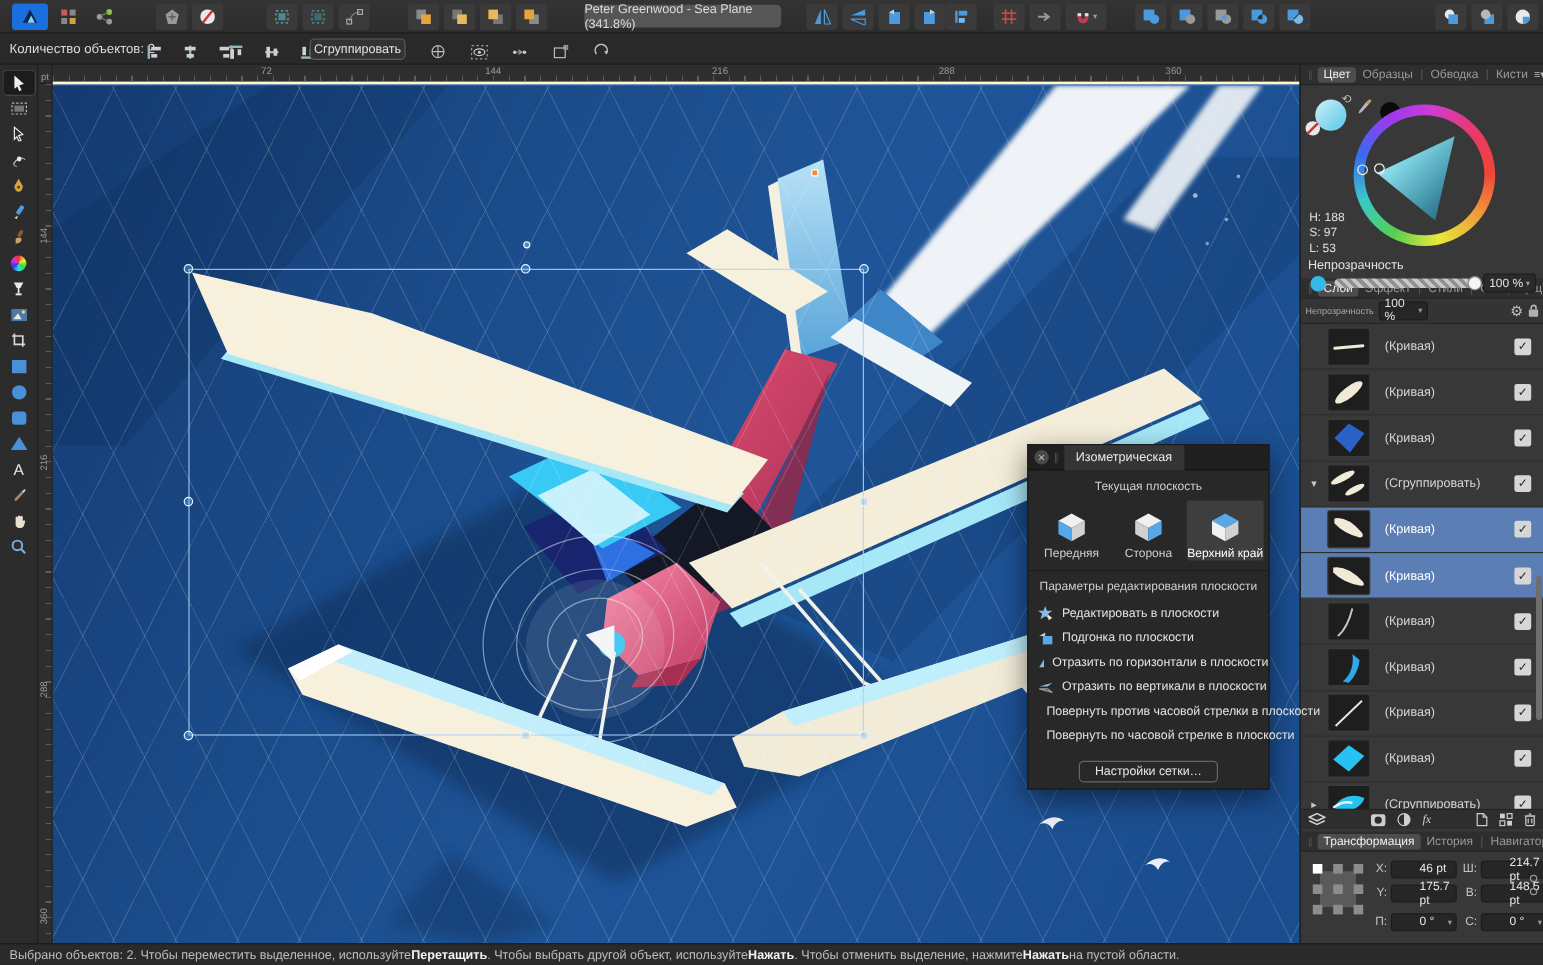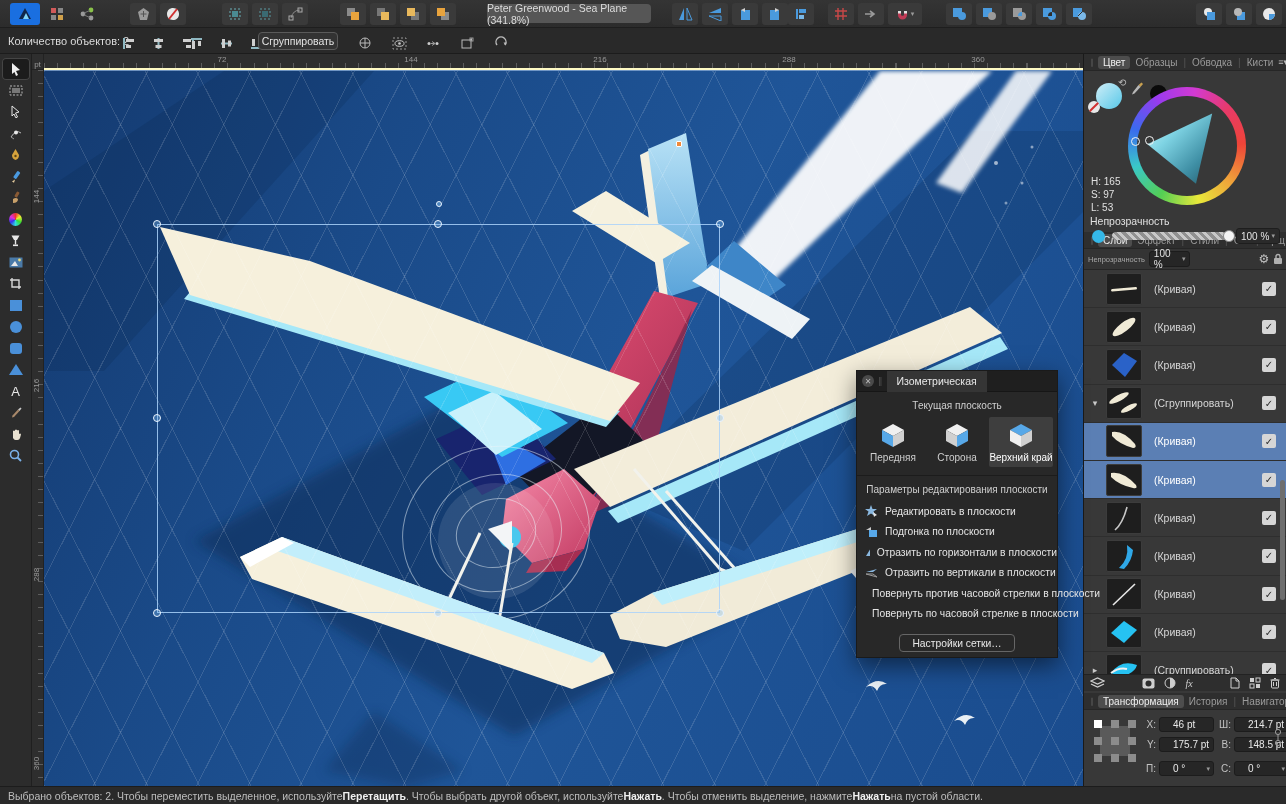--- a/index.html
+++ b/index.html
@@ -60,21 +60,21 @@
   
   #iso-panel { left:856px; top:370px; width:202px; height:288px; background:#282828; border:1px solid #1a1a1a;
     box-shadow:0 8px 22px rgba(0,0,0,.5); z-index:50; }
   #iso-title { height:21px; background:#1f1f1f; display:flex; align-items:center; border-bottom:1px solid #161616; }
   .close-x { width:12px; height:12px; margin-left:5px; border-radius:50%; background:#4a4a4a; color:#bbb; font-size:8px;
     display:flex; align-items:center; justify-content:center; }
   .grip { color:#555; font-size:9px; margin:0 4px; }
   .iso-tab { background:#353535; height:21px; padding:0 10px; color:#e8e8e8; font-size:10.5px; display:flex; align-items:center; }
   .iso-sec { text-align:center; color:#cfcfcf; font-size:10px; margin:8px 0 6px; }
   #planes { display:flex; justify-content:space-between; padding:0 4px; }
-  .plane-btn { width:64px; height:50px; display:flex; flex-direction:column; align-items:center; justify-content:center; gap:4px; border-radius:2px; }
+  .plane-btn { width:64px; height:50px; display:flex; flex-direction:column; align-items:center; justify-content:flex-end; gap:4px; border-radius:2px; }
   .plane-btn span { font-size:10px; color:#cfcfcf; }
   .plane-btn.sel { background:#3e3e3e; }
   .plane-btn.sel span { color:#fff; }
   .iso-div { border-top:1px solid #1c1c1c; margin-top:8px; }
   .iso-item { display:flex; align-items:center; gap:7px; height:20.5px; padding-left:8px; color:#e4e4e4; font-size:10.3px; white-space:nowrap; }
   .grid-btn { margin:10px auto 0; width:116px; height:18px; border:1px solid #666; border-radius:4px;
     color:#e8e8e8; font-size:10.3px; display:flex; align-items:center; justify-content:center; }
 
   
   #sidebar { left:1083px; top:54px; width:203px; height:732px; background:#383838; border-left:1px solid #1a1a1a; }
@@ -132,21 +132,21 @@
 
   
   #tf-content { position:relative; height:73px; background:#383838; }
   #anchor { position:absolute; left:10px; top:10px; width:42px; height:42px; }
   #anchor .bigsq { position:absolute; left:6px; top:6px; width:30px; height:30px; background:#5a5a5a; border-radius:2px; }
   #anchor i { position:absolute; width:8px; height:8px; background:#8c8c8c; }
   #anchor i.on { background:#fff; }
   .tf-row { position:absolute; display:flex; align-items:center; gap:3px; }
   .tf-lab { font-size:10px; color:#c2c2c2; width:14px; text-align:right; }
   .tf-in { width:55px; height:15px; background:#262626; border:1px solid #1c1c1c; border-radius:3px;
-    color:#e8e8e8; font-size:10px; display:flex; align-items:center; padding-left:13px; }
+    color:#e8e8e8; font-size:10px; display:flex; align-items:center; padding-left:23px; }
   .tf-dd { justify-content:space-between; padding-right:3px; }
   .ddarrow { color:#9a9a9a; font-size:7px; }
   #tf-link { position:absolute; right:4px; top:18px; color:#9a9a9a; }
 
   
   #statusbar { left:0; top:786px; width:1286px; height:18px; background:#2a2a2a; border-top:1px solid #1c1c1c;
     display:flex; align-items:center; padding-left:8px; font-size:10.5px; color:#bdbdbd; white-space:nowrap; }
   #statusbar b { color:#f0f0f0; }
 
   svg { display:block; }
@@ -763,21 +763,21 @@
         <path d="M11.5 1.5 L13 3 L10.5 6 L8.5 4 Z" fill="#c8a050"></path>
         <path d="M8.5 4 L10.5 6 L4.5 12.5 L2 13.5 L3 11 Z" fill="#b8b8b8"></path>
       </svg>
     <div id="swatch-black"></div>
     <div id="wheel">
       <div class="hole"></div>
       <div class="tri"></div>
       <div class="wmark" style="left:3px;top:50px;"></div>
       <div class="wmark" style="left:17px;top:49px;"></div>
     </div>
-    <span class="hsl" style="top:105px;">H: 165</span>
+    <span class="hsl" style="top:105px;">H: 188</span>
     <span class="hsl" style="top:118px;">S: 97</span>
     <span class="hsl" style="top:131px;">L: 53</span>
     <span id="opacity-label">Непрозрачность</span>
     <div id="op-row">
       <div id="op-dot"></div>
       <div id="op-track">
           <div id="op-knob"></div>
         </div>
       <div id="op-val">
           <span>100 %</span>

